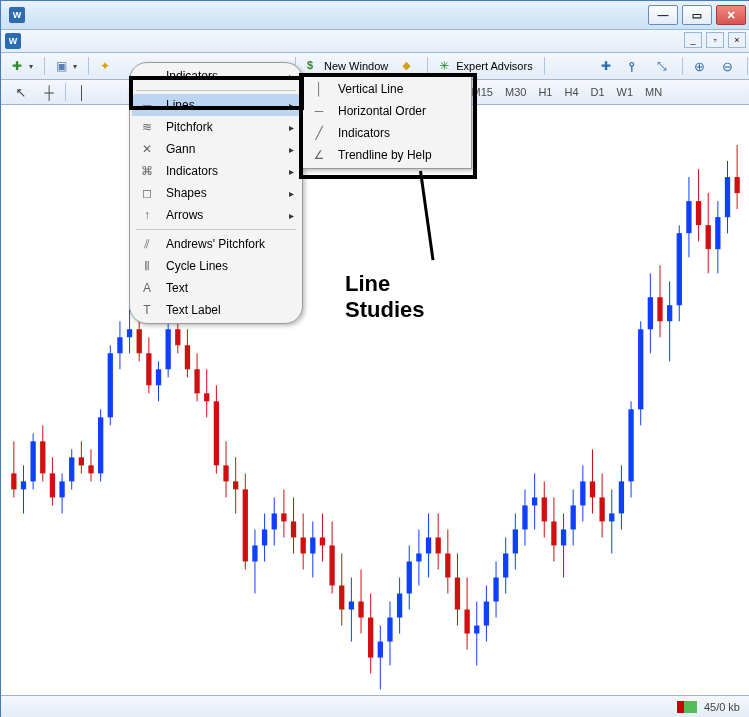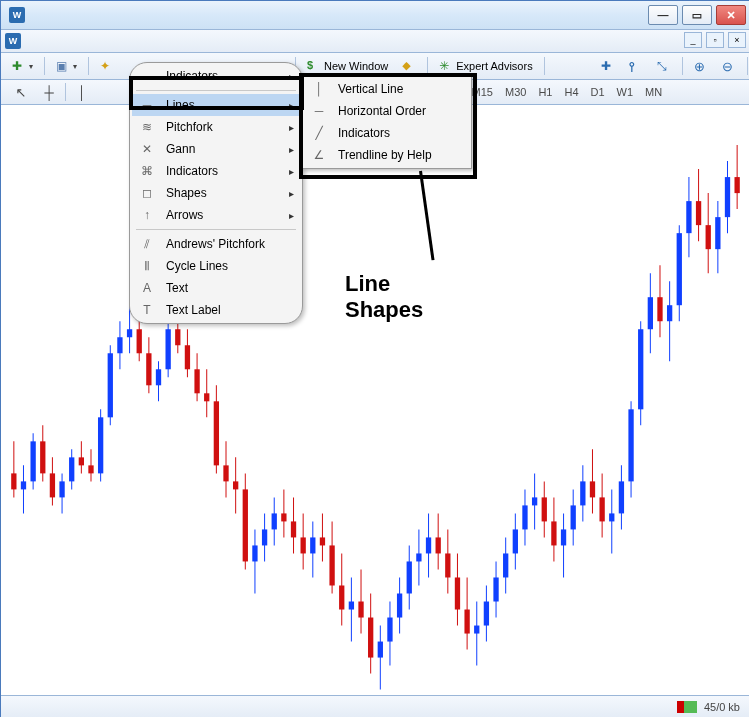--- a/index.html
+++ b/index.html
@@ -521,16 +521,16 @@
         <div class="dd-icon-col">∠</div>
         <div class="dd-label">Trendline by Help</div>
       </div>
     </div>
 
   <div class="highlight-box1 hb-lines"></div>
   <div class="highlight-box1 hb-sub"></div>
 
   <div class="annotation">
     <div class="anno-line"></div>
-    <div class="anno-text">Line Shapes</div>
+    <div class="anno-text">Line Studies</div>
   </div>
 
 </div>
 
 </body></html>

